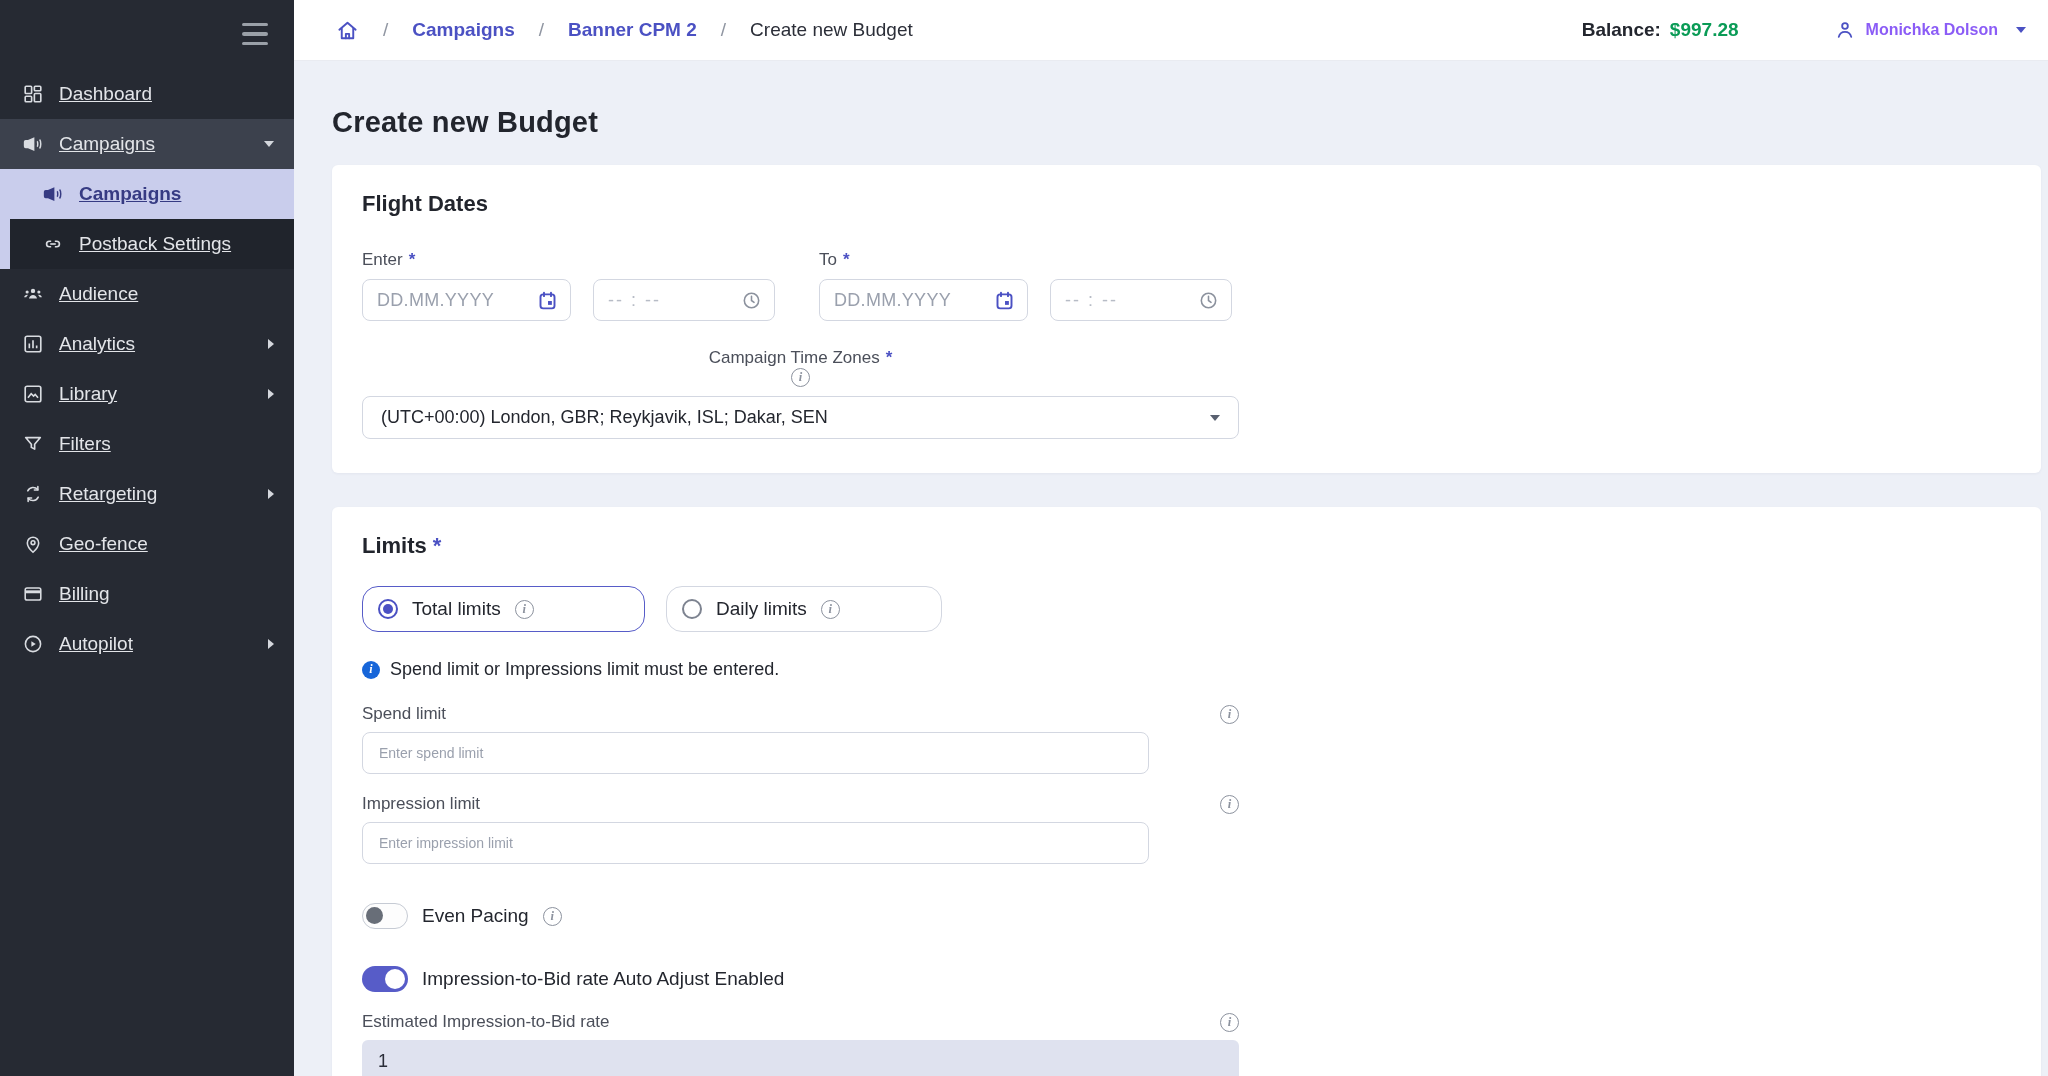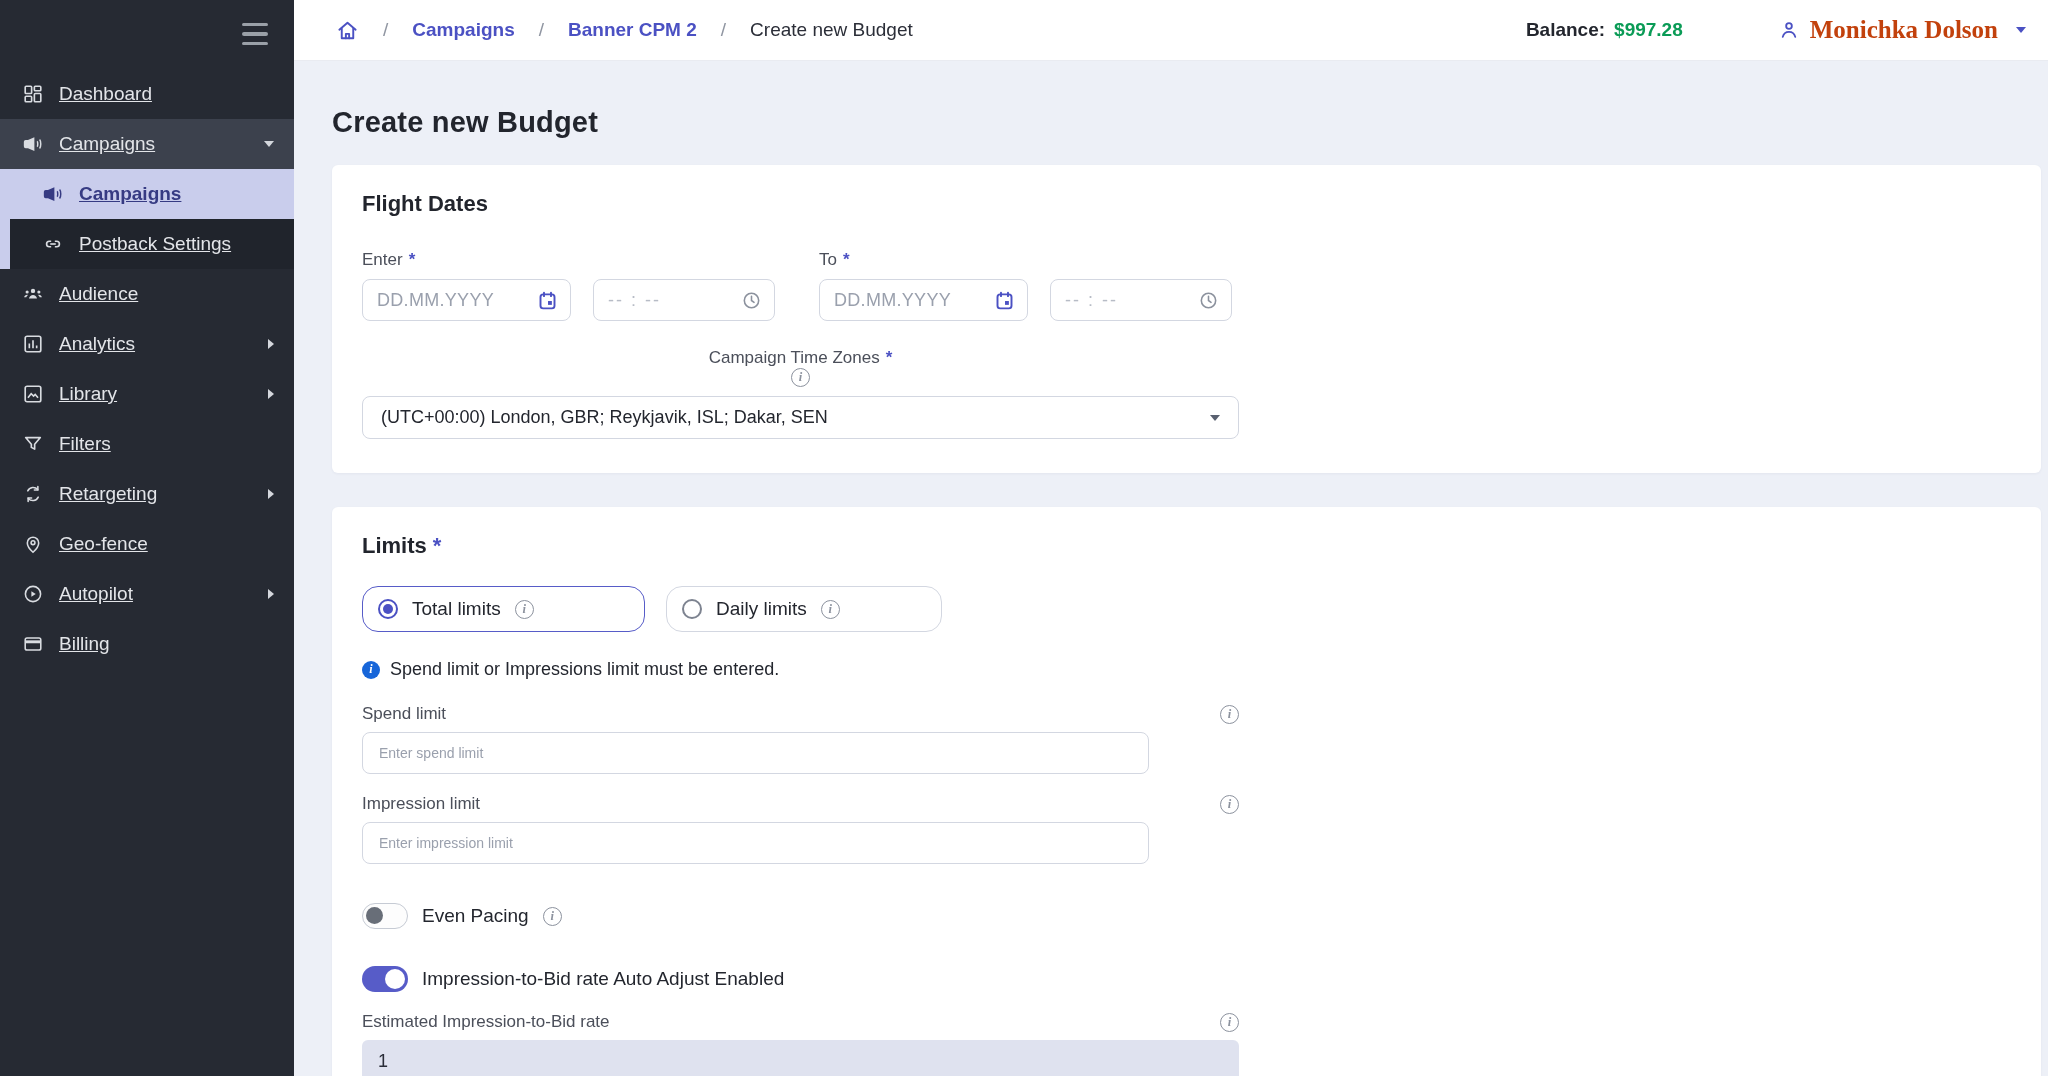--- a/index.html
+++ b/index.html
@@ -53,21 +53,21 @@
   .breadcrumb { display:flex; align-items:center; gap:24px; font-size:19px; }
   .bc-home { color:#4b51c3; display:flex; cursor:pointer; }
   .bc-sep { color:#8f95a1; }
   .bc-link { color:#4b51c3; font-weight:700; text-decoration:none; cursor:pointer; }
   .bc-current { color:#2b2e38; }
   .top-right { margin-left:auto; display:flex; align-items:center; }
   .balance { display:flex; align-items:center; font-size:19px; }
   .balance-label { font-weight:700; color:#23262e; }
   .balance-value { color:#0a9b56; font-weight:700; margin-left:9px; }
   .user { display:flex; align-items:center; gap:10px; margin-left:95px; cursor:pointer; }
-  .user-name { color:#c2410c; font-weight:700; font-size:25px;font-family:Liberation Serif, serif; }
+  .user-name { color:#8b5cf6; font-weight:700; font-size:16px; }
   .user-caret {
     width:0; height:0; border-left:5.5px solid transparent; border-right:5.5px solid transparent;
     border-top:6.5px solid #4b51c3; margin-left:8px;
   }
 
   
   .main {
     position:absolute; left:294px; top:60px; right:0; bottom:0;
     padding:0 7px 0 38px; overflow:hidden; background:#edf0f7;
   }
@@ -283,36 +283,36 @@
               <path d="M12 21s-6.2-5.6-6.2-10.2a6.2 6.2 0 1 1 12.4 0C18.2 15.4 12 21 12 21z"></path>
               <circle cx="12" cy="10.6" r="2.1"></circle>
             </svg>
         </span>
         <span class="sb-label">Geo-fence</span>
       </div>
 
       <div class="sb-item">
         <span class="sb-icon">
           <svg width="22" height="22" viewBox="0 0 24 24" fill="none" stroke="currentColor" stroke-width="1.7">
+              <rect x="3.5" y="5.5" width="17" height="13" rx="2"></rect>
+              <rect x="3.5" y="8" width="17" height="3.2" fill="currentColor" stroke="none"></rect>
+            </svg>
+        </span>
+        <span class="sb-label">Billing</span>
+      </div>
+
+      <div class="sb-item">
+        <span class="sb-icon">
+          <svg width="22" height="22" viewBox="0 0 24 24" fill="none" stroke="currentColor" stroke-width="1.7">
               <circle cx="12" cy="12" r="8.3"></circle>
               <path d="M10.2 9.1l4.8 2.9-4.8 2.9V9.1z" fill="currentColor" stroke="none"></path>
             </svg>
         </span>
         <span class="sb-label">Autopilot</span>
         <span class="caret-right-s"></span>
-      </div>
-
-      <div class="sb-item">
-        <span class="sb-icon">
-          <svg width="22" height="22" viewBox="0 0 24 24" fill="none" stroke="currentColor" stroke-width="1.7">
-              <rect x="3.5" y="5.5" width="17" height="13" rx="2"></rect>
-              <rect x="3.5" y="8" width="17" height="3.2" fill="currentColor" stroke="none"></rect>
-            </svg>
-        </span>
-        <span class="sb-label">Billing</span>
       </div>
 
     </nav>
   </aside>
 
   <header class="topbar">
     <nav class="breadcrumb">
       <span class="bc-home">
         <svg width="23" height="23" viewBox="0 0 24 24" fill="none" stroke="currentColor" stroke-width="2" stroke-linejoin="round" stroke-linecap="round">
             <path d="M3.5 11.2 12 4l8.5 7.2"></path>

